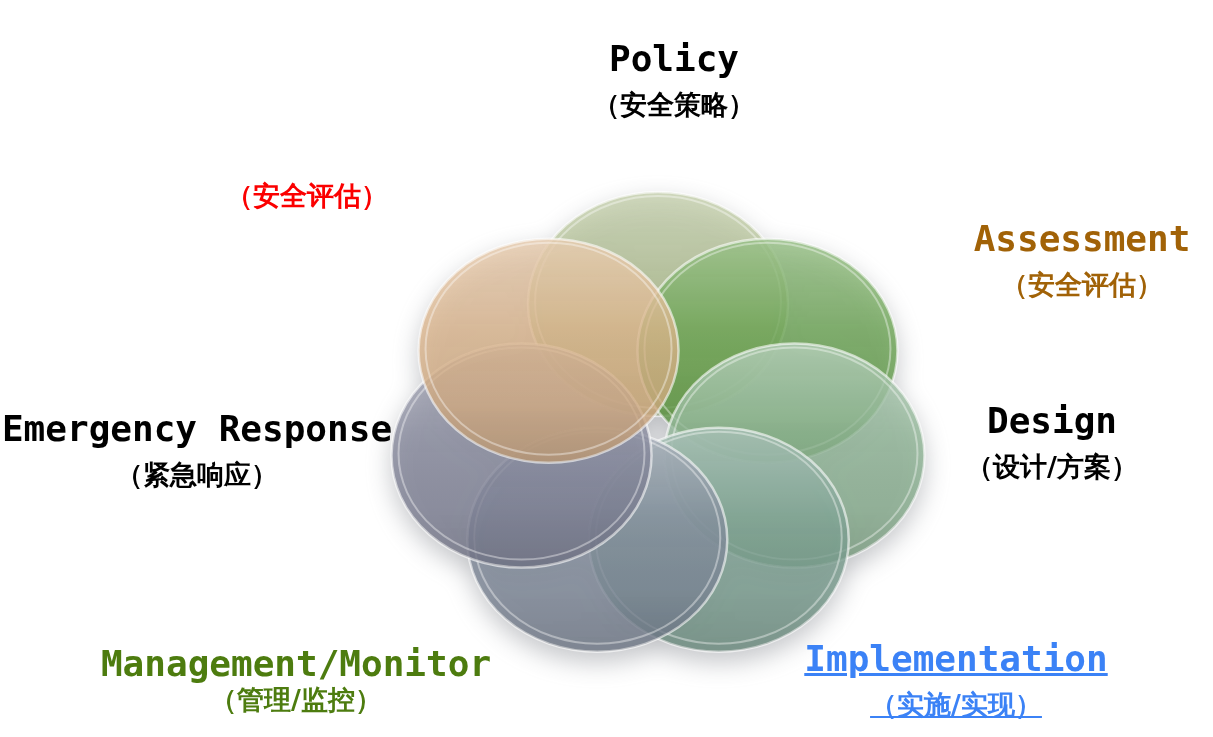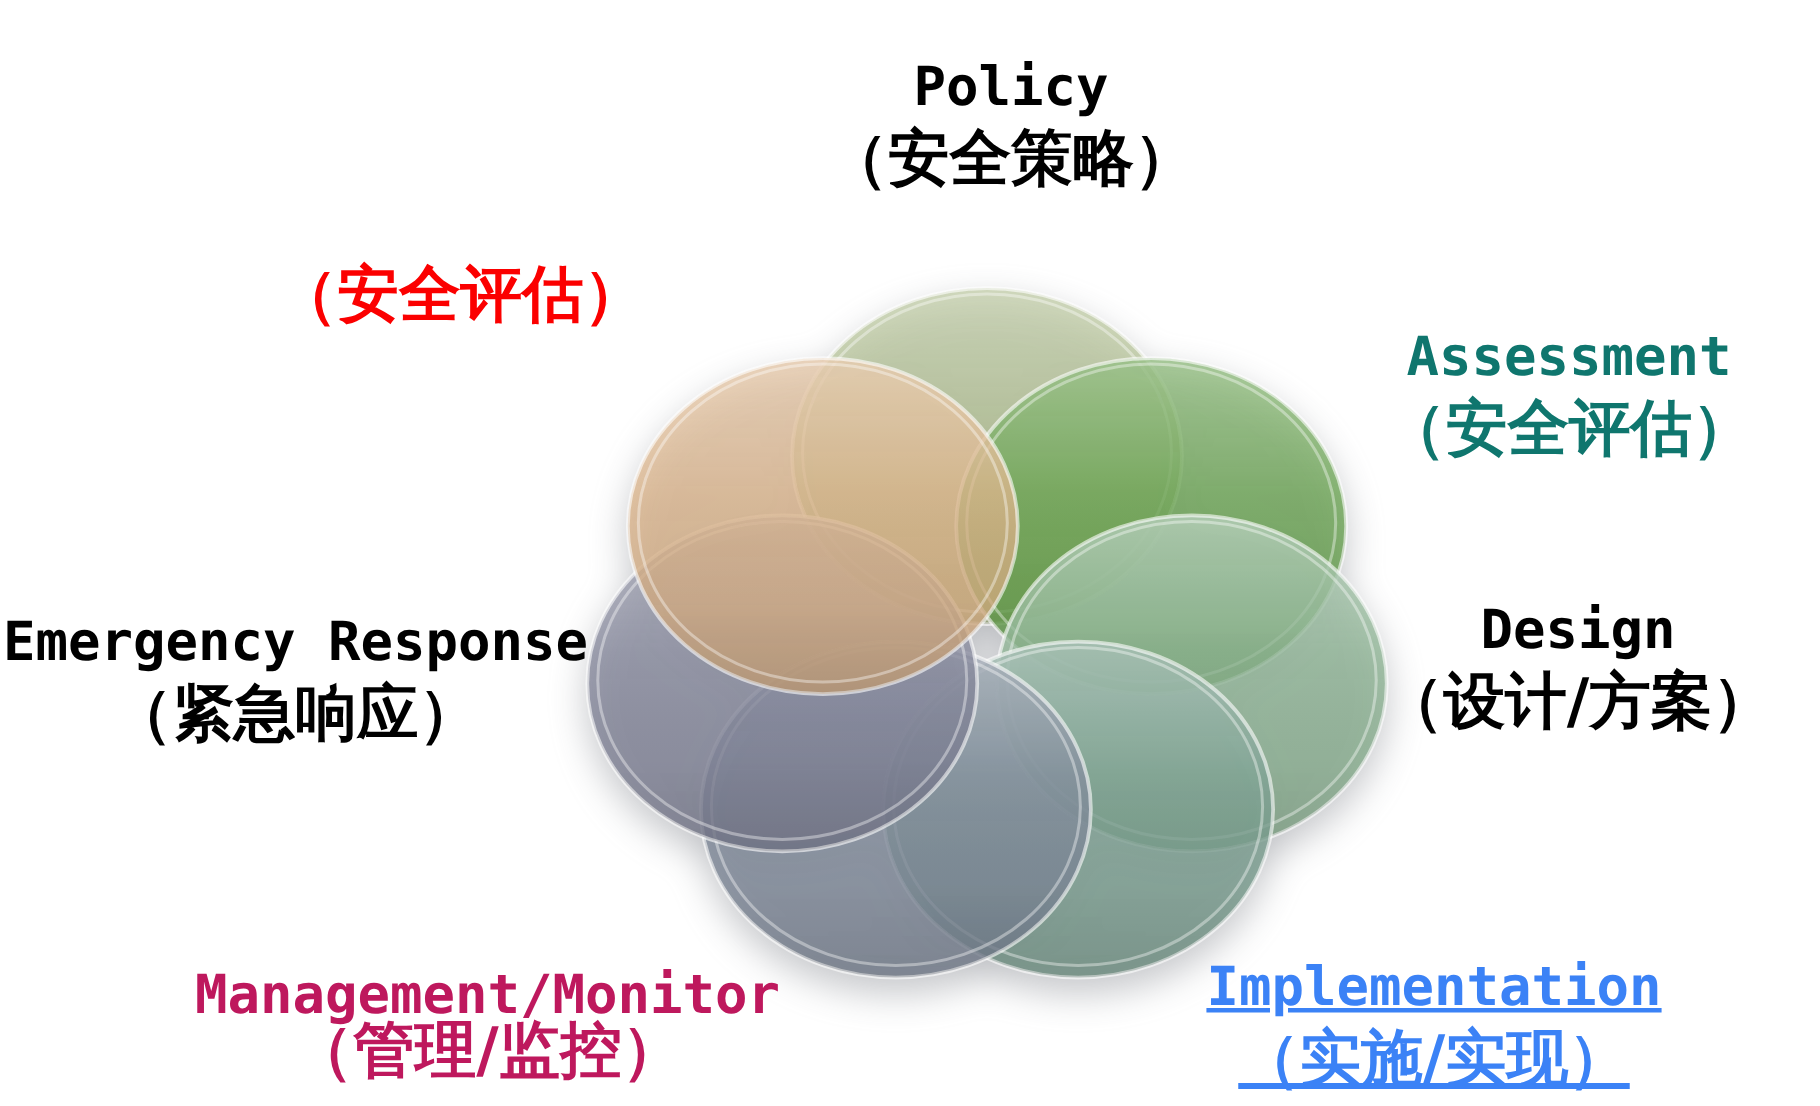--- a/index.html
+++ b/index.html
@@ -20,21 +20,21 @@
     z-index:2;
   }
   .vlabel .en{
     font-family:"DejaVu Sans Mono", monospace;
     font-size:36px;
     line-height:46px;
     letter-spacing:0px;
   }
   .vlabel .zh{
     font-family:"DejaVu Sans", sans-serif;
-    font-size:41px;
+    font-size:27px;
     line-height:46px;
   }
   .vlabel.tight .en,
   .vlabel.tight .zh{line-height:36px;}
 </style>
 </head>
 <body>
 
 <div id="canvas">
 
@@ -74,36 +74,36 @@
 
   <div class="vlabel" style="left: 674px; top: 36px; color: rgb(0, 0, 0);">
     <div class="en">Policy</div>
     <div class="zh">（安全策略）</div>
   </div>
 
   <div class="vlabel" style="left: 307px; top: 173px; color: rgb(251, 0, 0);">
     <div class="zh">（安全评估）</div>
   </div>
 
-  <div class="vlabel" style="left: 1046px; top: 216px; color: #0f766e;">
+  <div class="vlabel" style="left: 1082px; top: 216px; color: #a16207;">
     <div class="en">Assessment</div>
     <div class="zh">（安全评估）</div>
   </div>
 
   <div class="vlabel" style="left: 197px; top: 406px; color: rgb(0, 0, 0);">
     <div class="en">Emergency Response</div>
     <div class="zh">（紧急响应）</div>
   </div>
 
   <div class="vlabel" style="left: 1052px; top: 398px; color: rgb(0, 0, 0);">
     <div class="en">Design</div>
     <div class="zh">（设计/方案）</div>
   </div>
 
-  <div class="vlabel tight" style="left: 325px; top: 646px; color: #be185d;">
+  <div class="vlabel tight" style="left: 296px; top: 646px; color: #4d7c0f;">
     <div class="en">Management/Monitor</div>
     <div class="zh">（管理/监控）</div>
   </div>
 
   <div class="vlabel" style="left: 956px; top: 636px; color: #3b82f6; text-decoration: underline;">
     <div class="en">Implementation</div>
     <div class="zh">（实施/实现）</div>
   </div>
 
 </div>

